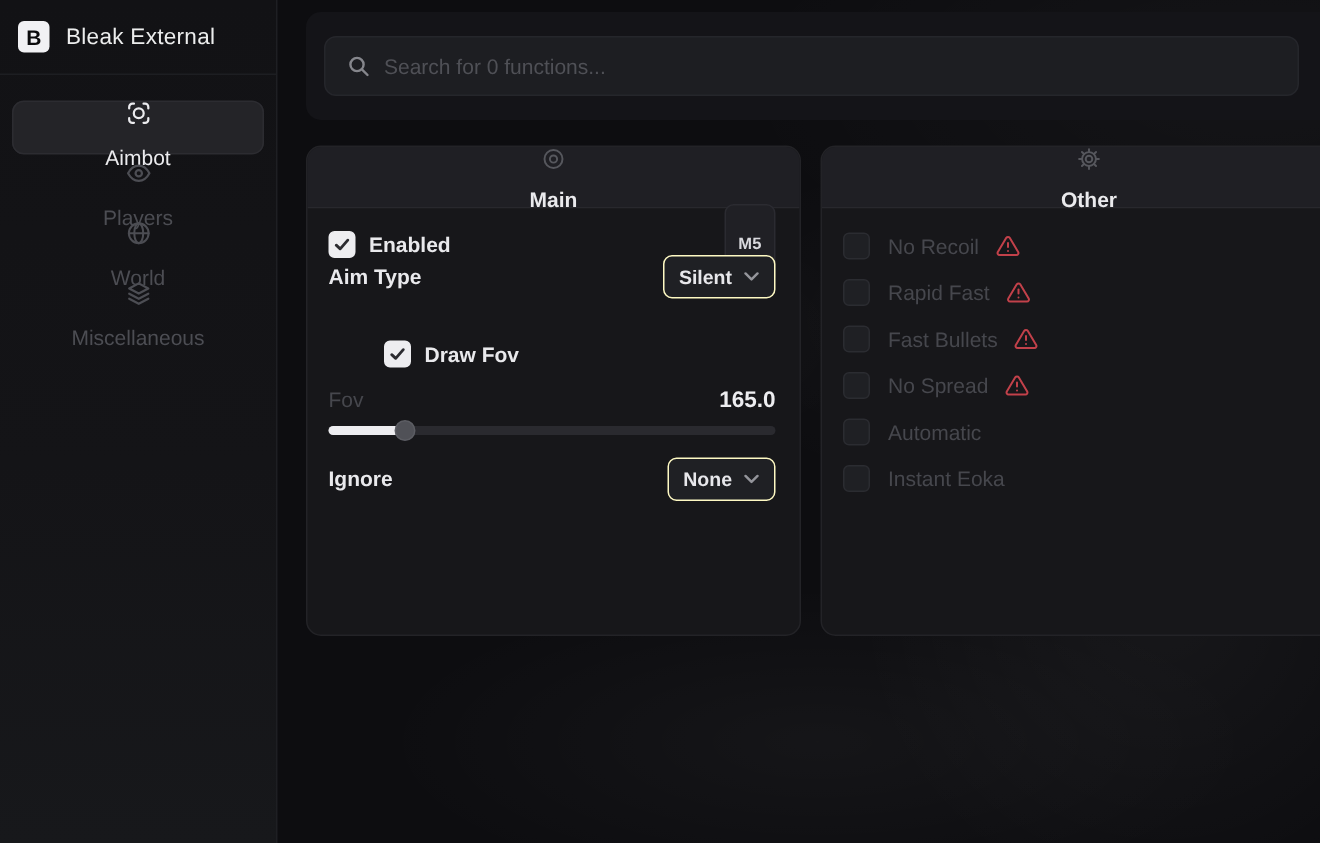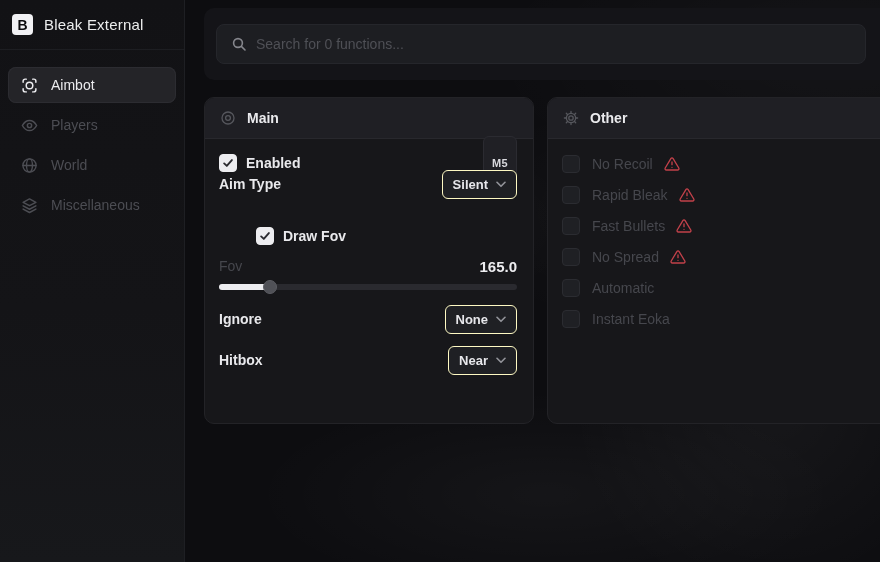--- a/index.html
+++ b/index.html
@@ -38,21 +38,21 @@
   .logo {
     width: 21px; height: 21px; background: #f1f1f4; color: #0b0b0d;
     border-radius: 4px; font-size: 14px; font-weight: bold;
     display: flex; align-items: center; justify-content: center;
   }
   .app-title { font-size: 15px; font-weight: 400; color: #eceded; letter-spacing: .2px; }
   .nav { padding: 17px 8px 0 8px; }
   .nav-item {
     height: 36px; display: flex; align-items: center; gap: 13px;
     padding: 0 13px; border-radius: 8px; margin-bottom: 4px;
-    color: #4c4d53; font-size: 14px; font-weight: 500; cursor: pointer;
+    color: #4c4d53; font-size: 14px; font-weight: 500; cursor: pointer; flex-direction: column;
   }
   .nav-item.active { background: #242428; color: #ebebee; box-shadow: inset 0 0 0 1px #2c2c31; }
   .nav-icon { display: flex; width: 17px; height: 17px; align-items: center; justify-content: center; }
   .nav-icon svg { display: block; }
 
   
   .search-panel {
     position: absolute; left: 204px; top: 8px; width: 700px; height: 72px;
     background: #141418; border-radius: 10px; z-index: 1;
   }
@@ -70,20 +70,21 @@
   .panel {
     position: absolute; top: 97px; height: 327px; z-index: 1;
     background: #17171a; border: 1px solid #232327; border-radius: 10px;
   }
   .panel-main { left: 204px; width: 330px; }
   .panel-other { left: 547px; width: 358px; }
   .panel-header {
     height: 41px; background: #1f1f24; border-bottom: 1px solid #28282d;
     border-radius: 9px 9px 0 0; display: flex; align-items: center; gap: 11px;
     padding: 0 15px;
+    flex-direction: column;
   }
   .panel-title { font-size: 14px; font-weight: 600; color: #eaeaed; }
   .panel-icon { display: flex; width: 16px; height: 16px; color: #56575d; }
 
   .row { position: absolute; left: 14px; right: 16px; display: flex; align-items: center; }
   .label-strong { font-size: 14px; font-weight: 600; color: #e9e9ec; }
   .label-dim { font-size: 14px; font-weight: 500; color: #46474d; }
 
   .checkbox {
     width: 18px; height: 18px; border-radius: 4px; margin-right: 9px; flex: none;
@@ -256,31 +257,20 @@
       <span class="dropdown">
         <span class="dropdown-value">None</span>
         <span class="chevron">
           <svg width="10" height="7" viewBox="0 0 10 7" fill="none" stroke="currentColor" stroke-width="1.6" stroke-linecap="round" stroke-linejoin="round">
               <path d="M1 1.3 5 5.3 9 1.3"></path>
             </svg>
         </span>
       </span>
     </div>
 
-    <div class="row" style="top:249px;height:26px;">
-      <span class="label-strong">Hitbox</span>
-      <span class="dropdown">
-        <span class="dropdown-value">Near</span>
-        <span class="chevron">
-          <svg width="10" height="7" viewBox="0 0 10 7" fill="none" stroke="currentColor" stroke-width="1.6" stroke-linecap="round" stroke-linejoin="round">
-              <path d="M1 1.3 5 5.3 9 1.3"></path>
-            </svg>
-        </span>
-      </span>
-    </div>
   </section>
 
   <section class="panel panel-other">
     <header class="panel-header">
       <span class="panel-icon">
         <svg width="16" height="16" viewBox="0 0 16 16" fill="none" stroke="currentColor" stroke-width="1.3" stroke-linecap="round">
           <circle cx="8" cy="8" r="2.2"></circle>
             <circle cx="8" cy="8" r="4.6"></circle>
           <path d="M8 1.4v2M8 12.6v2M1.4 8h2M12.6 8h2M3.3 3.3l1.4 1.4M11.3 11.3l1.4 1.4M12.7 3.3l-1.4 1.4M4.7 11.3l-1.4 1.4"></path>
         </svg>
@@ -295,21 +285,21 @@
         <span class="warning">
           <svg width="16" height="16" viewBox="0 0 24 24" fill="none" stroke="currentColor" stroke-width="2" stroke-linecap="round" stroke-linejoin="round">
               <path d="M10.29 3.86 1.82 18a2 2 0 0 0 1.71 3h16.94a2 2 0 0 0 1.71-3L13.71 3.86a2 2 0 0 0-3.42 0z"></path>
               <path d="M12 9v4"></path>
               <path d="M12 17h.01"></path>
             </svg>
         </span>
       </div>
       <div class="other-row">
         <span class="checkbox"></span>
-        <span class="label-dim">Rapid Bleak</span>
+        <span class="label-dim">Rapid Fast</span>
         <span class="warning">
           <svg width="16" height="16" viewBox="0 0 24 24" fill="none" stroke="currentColor" stroke-width="2" stroke-linecap="round" stroke-linejoin="round">
               <path d="M10.29 3.86 1.82 18a2 2 0 0 0 1.71 3h16.94a2 2 0 0 0 1.71-3L13.71 3.86a2 2 0 0 0-3.42 0z"></path>
               <path d="M12 9v4"></path>
               <path d="M12 17h.01"></path>
             </svg>
         </span>
       </div>
       <div class="other-row">
         <span class="checkbox"></span>

